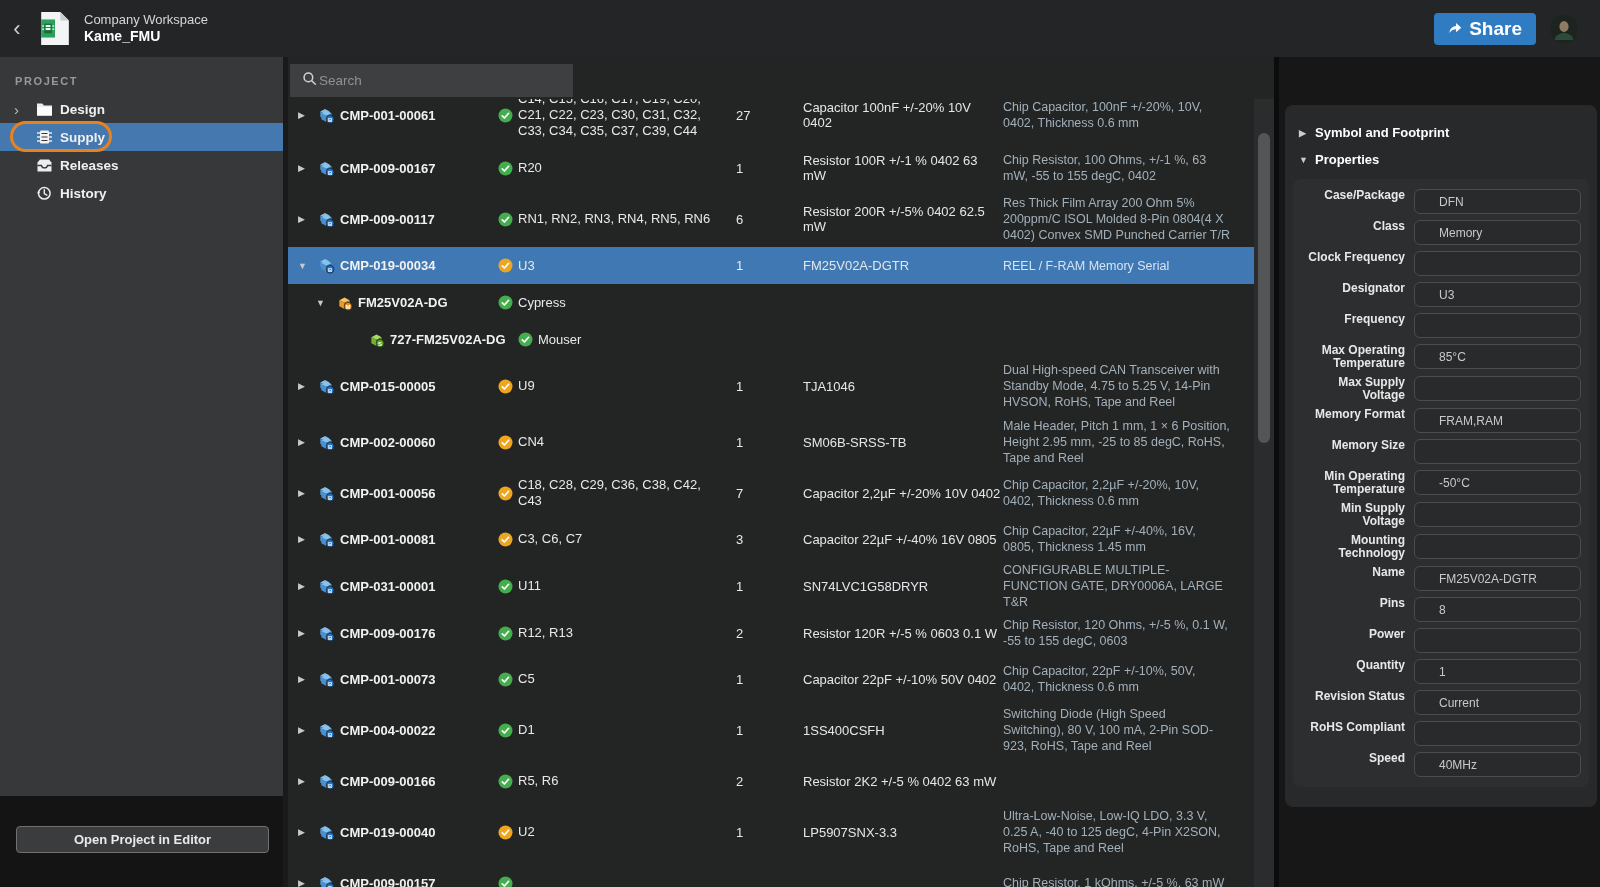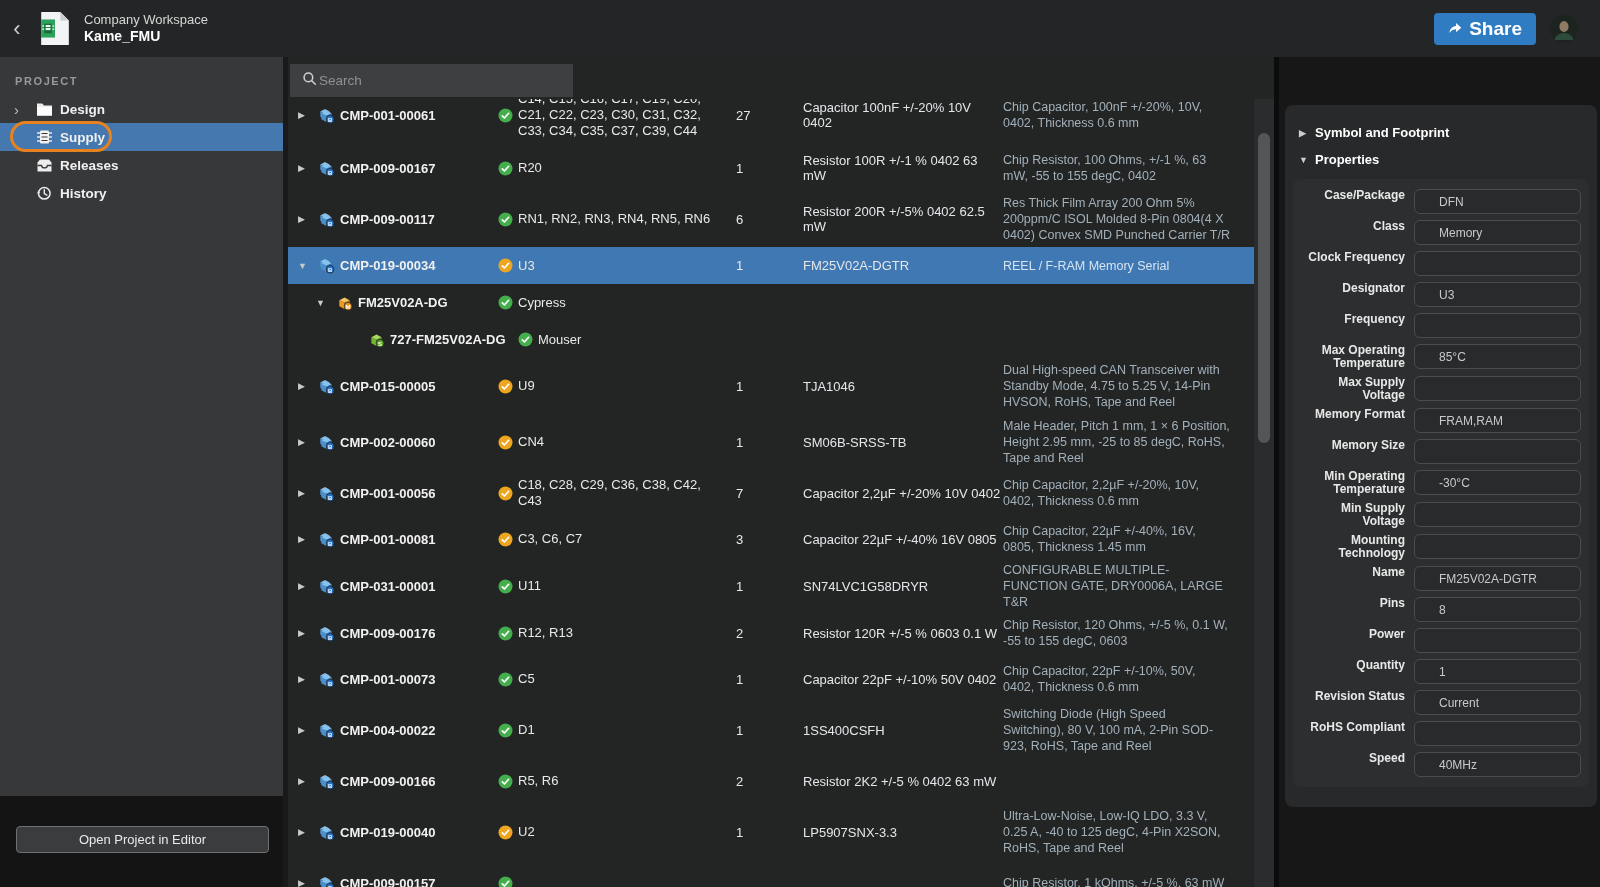--- a/index.html
+++ b/index.html
@@ -23,21 +23,21 @@
     padding:18px 0 8px 15px; }
   .sb-item { position:relative; height:28px; display:flex; align-items:center; padding-left:14px;
     color:#f0f0f0; font-size:13.5px; font-weight:700; cursor:pointer; }
   .sb-item.sel { background:#4478af; }
   .sb-chev { width:22px; color:#bdbdbd; font-size:15px; font-weight:400; }
   .sb-ico { width:24px; display:flex; align-items:center; }
   .ring { position:absolute; left:10px; top:-2px; width:102px; height:31px;
     border:3px solid #e8811f; border-radius:16px; pointer-events:none; }
   .open-btn { position:absolute; left:16px; top:769px; width:253px; height:27px;
     background:#3b3c3d; border:1px solid #6f7071; border-radius:4px;
-    color:#e9e9e9; font-size:13px; font-weight:400; cursor:pointer; font-family:inherit; }
+    color:#e9e9e9; font-size:13px; font-weight:700; cursor:pointer; font-family:inherit; }
 
   .tablepane { position:absolute; left:283px; top:57px; width:991px; height:830px;
     background:#232424; border-left:5px solid #1a1a1b; }
   .searchbar { position:absolute; left:2px; top:7px; width:283px; height:33px;
     background:#3e3f41; display:flex; align-items:center; padding-left:12px; gap:2px; }
   .searchbar input { background:transparent; border:none; outline:none; color:#e8e8e8;
     font-size:13.5px; width:220px; font-family:inherit; }
   .searchbar input::placeholder { color:#8f9194; }
   .rows { position:absolute; left:0; top:42px; right:20px; bottom:0; overflow:hidden; }
   .row { display:flex; align-items:center; padding-left:10px; }
@@ -699,21 +699,21 @@
         <div class="prow">
           <div class="plabel">Memory Format</div>
           <div class="pbox">FRAM,RAM</div>
         </div>
         <div class="prow">
           <div class="plabel">Memory Size</div>
           <div class="pbox"></div>
         </div>
         <div class="prow">
           <div class="plabel">Min Operating<br>Temperature</div>
-          <div class="pbox">-30°C</div>
+          <div class="pbox">-50°C</div>
         </div>
         <div class="prow">
           <div class="plabel">Min Supply Voltage</div>
           <div class="pbox"></div>
         </div>
         <div class="prow">
           <div class="plabel">Mounting<br>Technology</div>
           <div class="pbox"></div>
         </div>
         <div class="prow">

